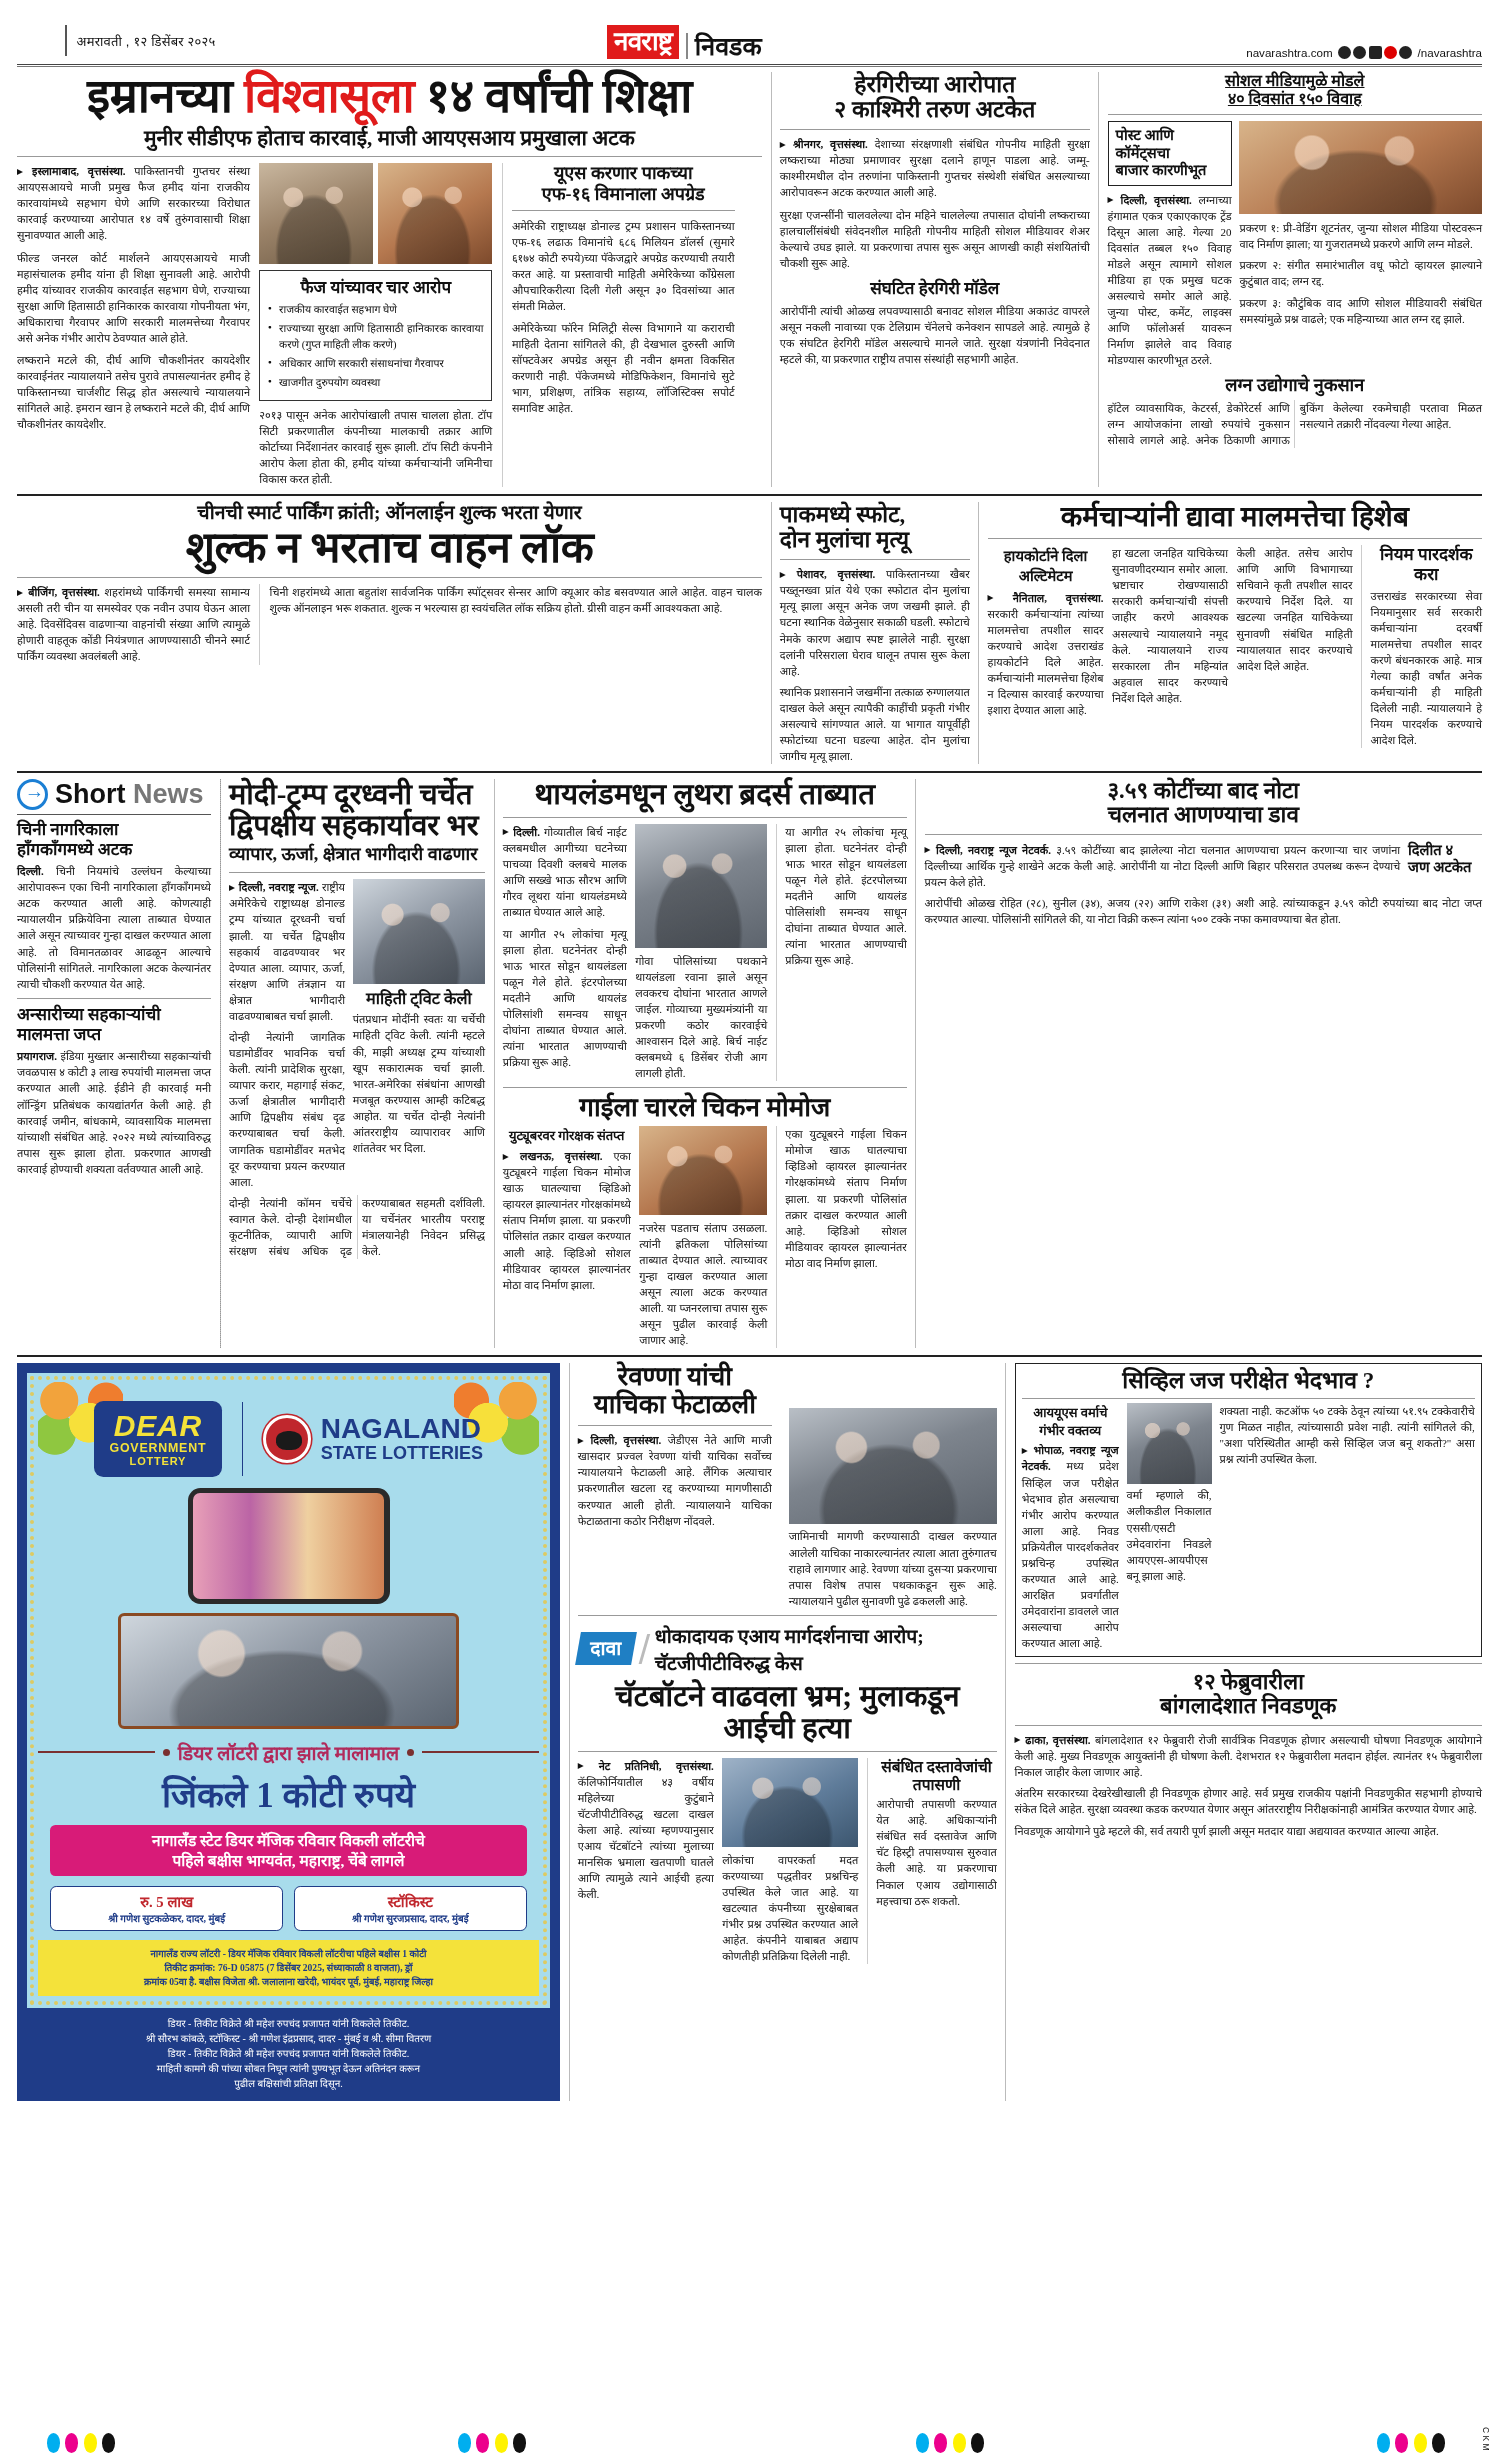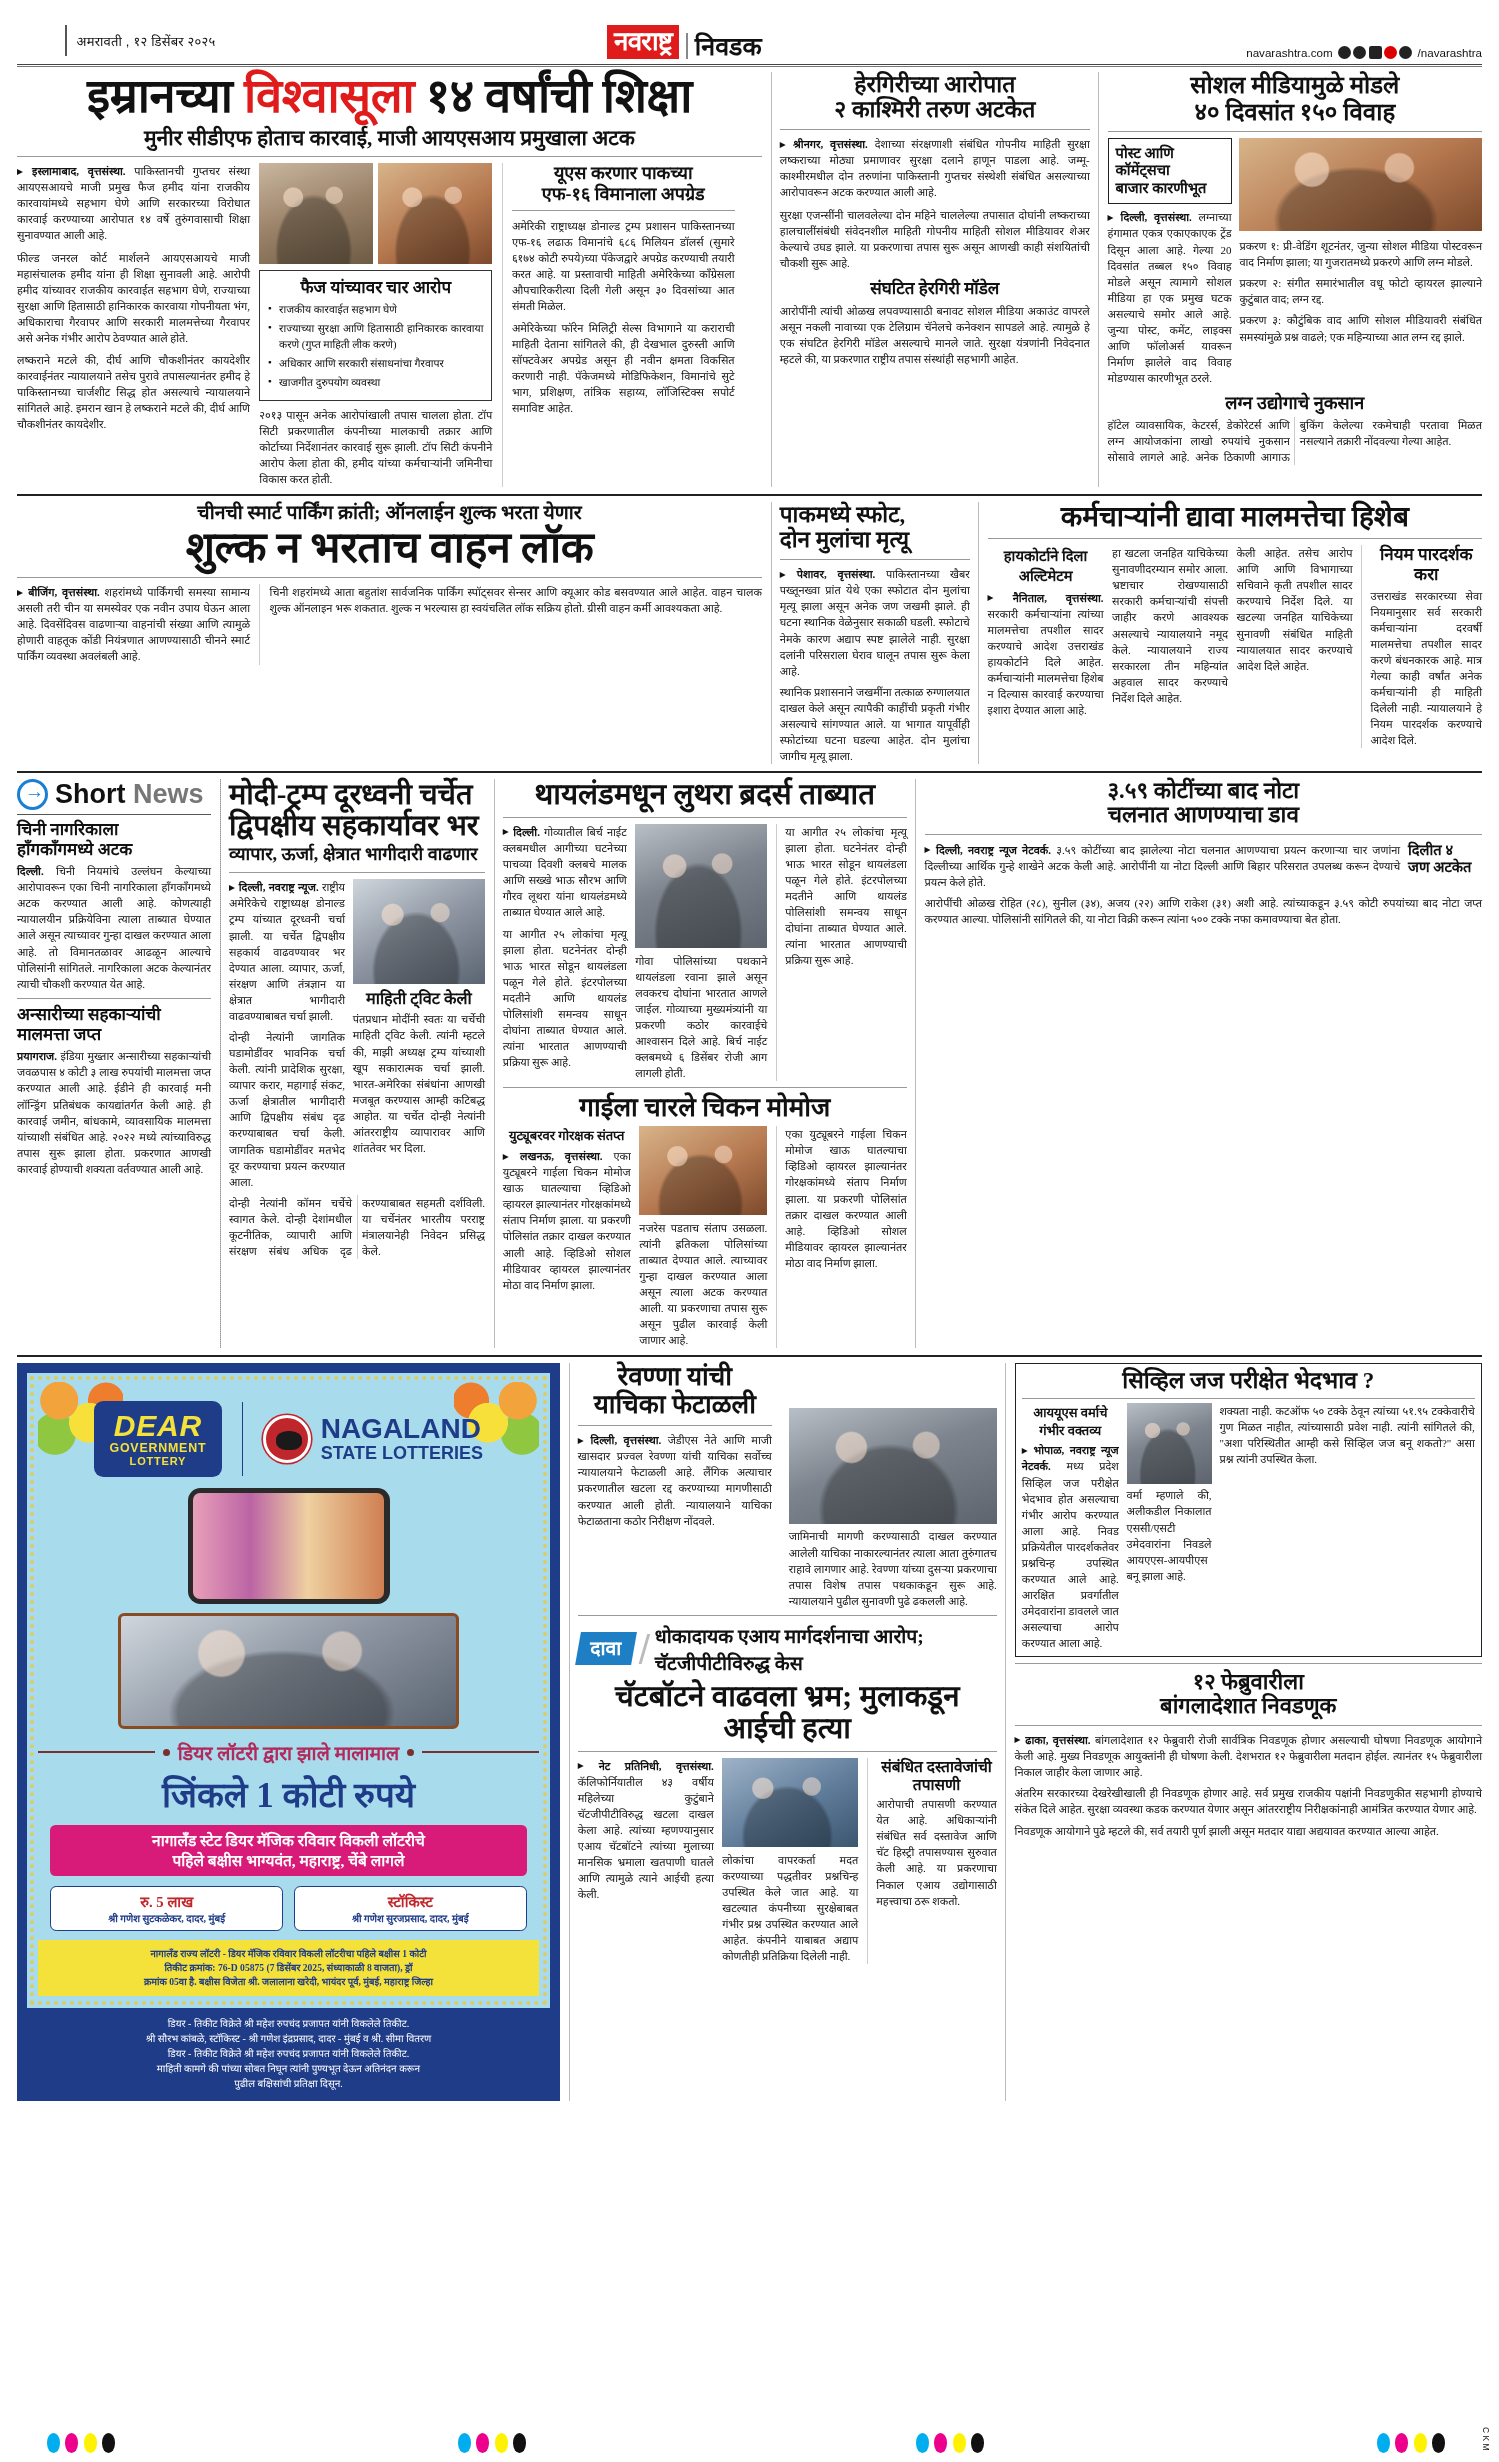--- a/index.html
+++ b/index.html
@@ -222,21 +222,21 @@
       <div class="hr-thin"></div>
       <p class="body-txt tri"><span class="loc">श्रीनगर, वृत्तसंस्था.</span> <span>देशाच्या संरक्षणाशी संबंधित गोपनीय माहिती सुरक्षा लष्कराच्या मोठ्या प्रमाणावर सुरक्षा दलाने हाणून पाडला आहे. जम्मू-काश्मीरमधील दोन तरुणांना पाकिस्तानी गुप्तचर संस्थेशी संबंधित असल्याच्या आरोपावरून अटक करण्यात आली आहे.</span></p>
       <p class="body-txt" style="margin-top:6.2px">सुरक्षा एजन्सींनी चालवलेल्या दोन महिने चाललेल्या तपासात दोघांनी लष्कराच्या हालचालींसंबंधी संवेदनशील माहिती गोपनीय माहिती सोशल मीडियावर शेअर केल्याचे उघड झाले. या प्रकरणाचा तपास सुरू असून आणखी काही संशयितांची चौकशी सुरू आहे.</p>
       <div class="hl-sm" style="font-size:17px; margin:7.8px 0 4.7px 0;">संघटित हेरगिरी मॉडेल</div>
       <p class="body-txt">आरोपींनी त्यांची ओळख लपवण्यासाठी बनावट सोशल मीडिया अकाउंट वापरले असून नकली नावाच्या एक टेलिग्राम चॅनेलचे कनेक्शन सापडले आहे. त्यामुळे हे एक संघटित हेरगिरी मॉडेल असल्याचे मानले जाते. सुरक्षा यंत्रणांनी निवेदनात म्हटले की, या प्रकरणात राष्ट्रीय तपास संस्थांही सहभागी आहेत.</p>
     </div>
 
     <div class="vline"></div>
 
     <div style="flex:1;">
-      <div class="hl-mid" style="white-space:pre-line; font-size:24px;">सोशल मीडियामुळे मोडले
+      <div class="hl-mid" style="white-space:pre-line; font-size:16px;text-decoration:underline;">सोशल मीडियामुळे मोडले
 ४० दिवसांत १५० विवाह</div>
       <div class="hr-thin"></div>
       <div style="display:flex; gap:7.8px;">
         <div style="flex:0 0 124px;">
           <div class="rule-box" style="margin-bottom:5.4px;">
             <div style="font-size:14.7px; font-weight:bold; line-height:1.2; white-space:pre-line;">पोस्ट आणि
 कॉमेंट्सचा
 बाजार कारणीभूत</div>
           </div>
           <p class="body-txt tri"><span class="loc">दिल्ली, वृत्तसंस्था.</span> <span>लग्नाच्या हंगामात एकत्र एकाएकाएक ट्रेंड दिसून आला आहे. गेल्या 20 दिवसांत तब्बल १५० विवाह मोडले असून त्यामागे सोशल मीडिया हा एक प्रमुख घटक असल्याचे समोर आले आहे. जुन्या पोस्ट, कमेंट, लाइक्स आणि फॉलोअर्स यावरून निर्माण झालेले वाद विवाह मोडण्यास कारणीभूत ठरले.</span></p>
@@ -370,21 +370,21 @@
       </div>
       <div class="hr-thin"></div>
       <div class="hl-big" style="font-size:26px;">गाईला चारले चिकन मोमोज</div>
       <div style="display:flex; gap:8.5px; margin-top:3.9px;">
         <div style="flex:0 0 128px;">
           <div style="font-size:13px; font-weight:bold; text-align:center; margin-bottom:3.9px;">युट्यूबरवर गोरक्षक संतप्त</div>
           <p class="body-txt tri"><span class="loc">लखनऊ, वृत्तसंस्था.</span> <span>एका युट्यूबरने गाईला चिकन मोमोज खाऊ घातल्याचा व्हिडिओ व्हायरल झाल्यानंतर गोरक्षकांमध्ये संताप निर्माण झाला. या प्रकरणी पोलिसांत तक्रार दाखल करण्यात आली आहे. व्हिडिओ सोशल मीडियावर व्हायरल झाल्यानंतर मोठा वाद निर्माण झाला.</span></p>
         </div>
         <div style="flex:0 0 128px;">
           <div class="photo warm" style="height:89px; margin-bottom:4.7px;"></div>
-          <p class="body-txt">नजरेस पडताच संताप उसळला. त्यांनी ह्रतिकला पोलिसांच्या ताब्यात देण्यात आले. त्याच्यावर गुन्हा दाखल करण्यात आला असून त्याला अटक करण्यात आली. या प्रकरणाचा तपास सुरू असून पुढील कारवाई केली जाणार आहे.</p>
+          <p class="body-txt">नजरेस पडताच संताप उसळला. त्यांनी ह्रतिकला पोलिसांच्या ताब्यात देण्यात आले. त्याच्यावर गुन्हा दाखल करण्यात आला असून त्याला अटक करण्यात आली. या प्जनरलाचा तपास सुरू असून पुढील कारवाई केली जाणार आहे.</p>
         </div>
         <div style="flex:1; border-left:0.8px solid #ccc; padding-left:8.5px;">
           <p class="body-txt">एका युट्यूबरने गाईला चिकन मोमोज खाऊ घातल्याचा व्हिडिओ व्हायरल झाल्यानंतर गोरक्षकांमध्ये संताप निर्माण झाला. या प्रकरणी पोलिसांत तक्रार दाखल करण्यात आली आहे. व्हिडिओ सोशल मीडियावर व्हायरल झाल्यानंतर मोठा वाद निर्माण झाला.</p>
         </div>
       </div>
     </div>
 
     <div class="vline"></div>
 
     <div style="flex:1;">

